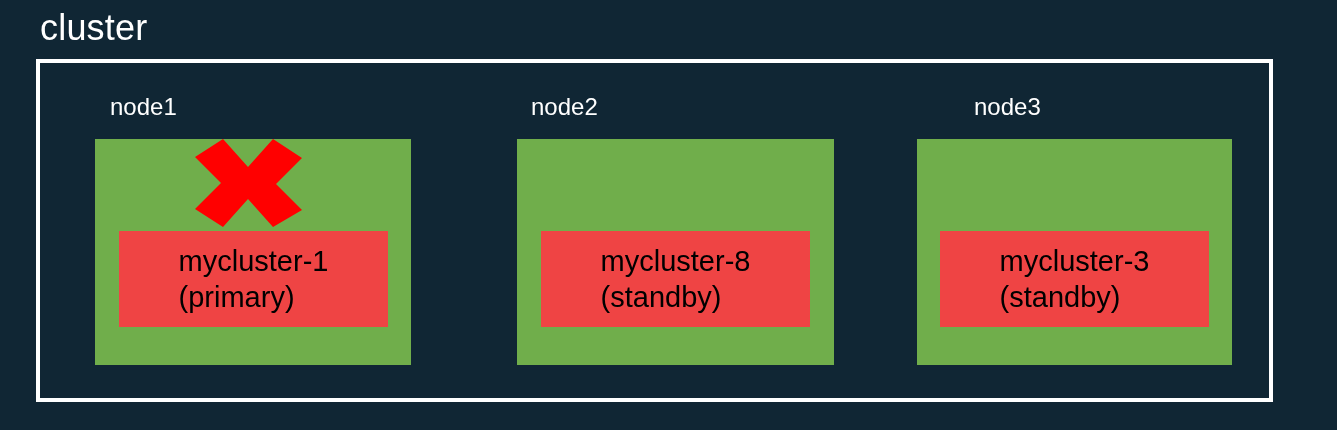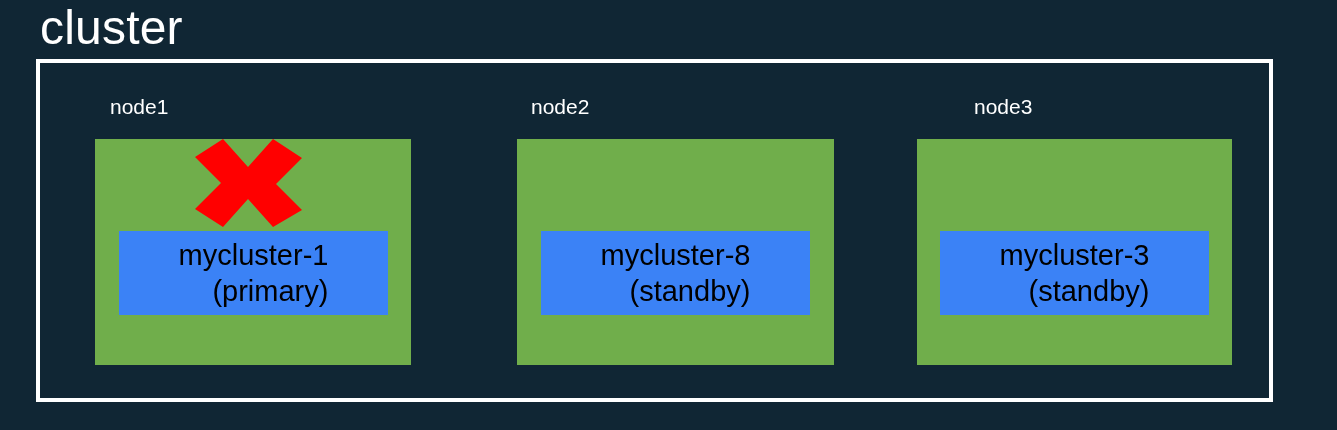--- a/index.html
+++ b/index.html
@@ -16,21 +16,21 @@
     width: 1337px;
     height: 430px;
     background: #102634;
     overflow: hidden;
   }
   
   .cluster-title {
     position: absolute;
     left: 40px;
     top: 6px;
-    font-size: 48px;
+    font-size: 36px;
     line-height: 44px;
     color: #ffffff;
     letter-spacing: 0.2px;
     white-space: nowrap;
   }
   
   .cluster-box {
     position: absolute;
     left: 36px;
     top: 59px;
@@ -42,40 +42,40 @@
   }
   
   .node {
     position: absolute;
     top: 0;
     height: 430px;
   }
   .node-label {
     position: absolute;
     top: 88px;
-    font-size: 21px;
+    font-size: 24px;
     line-height: 38px;
     color: #ffffff;
     white-space: nowrap;
   }
   .node-body {
     position: absolute;
     top: 139px;
     height: 226px;
     background: #70AE4B;
   }
   .node-inner {
     position: absolute;
     top: 231px;
-    height: 84px;
-    background: #3b82f6;
+    height: 96px;
+    background: #ef4444;
     display: flex;
     align-items: center;
     justify-content: center;
-    text-align: right;
+    text-align: left;
   }
   .node-inner-text {
     font-size: 29px;
     line-height: 36px;
     color: #000000;
     white-space: pre-line;
   }
   
   #node-1 .node-label  { left: 110px; }
   #node-1 .node-body   { left: 95px;  width: 316px; }

